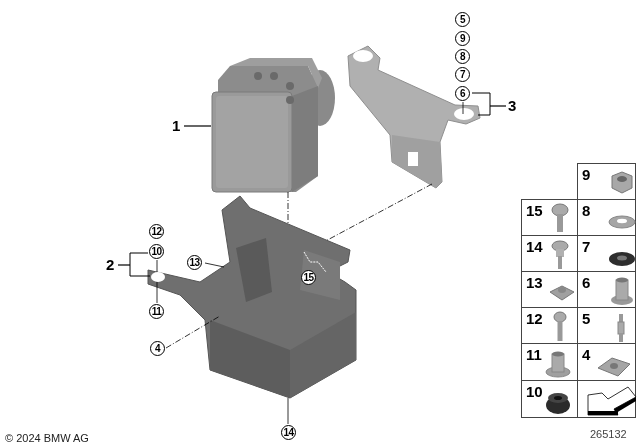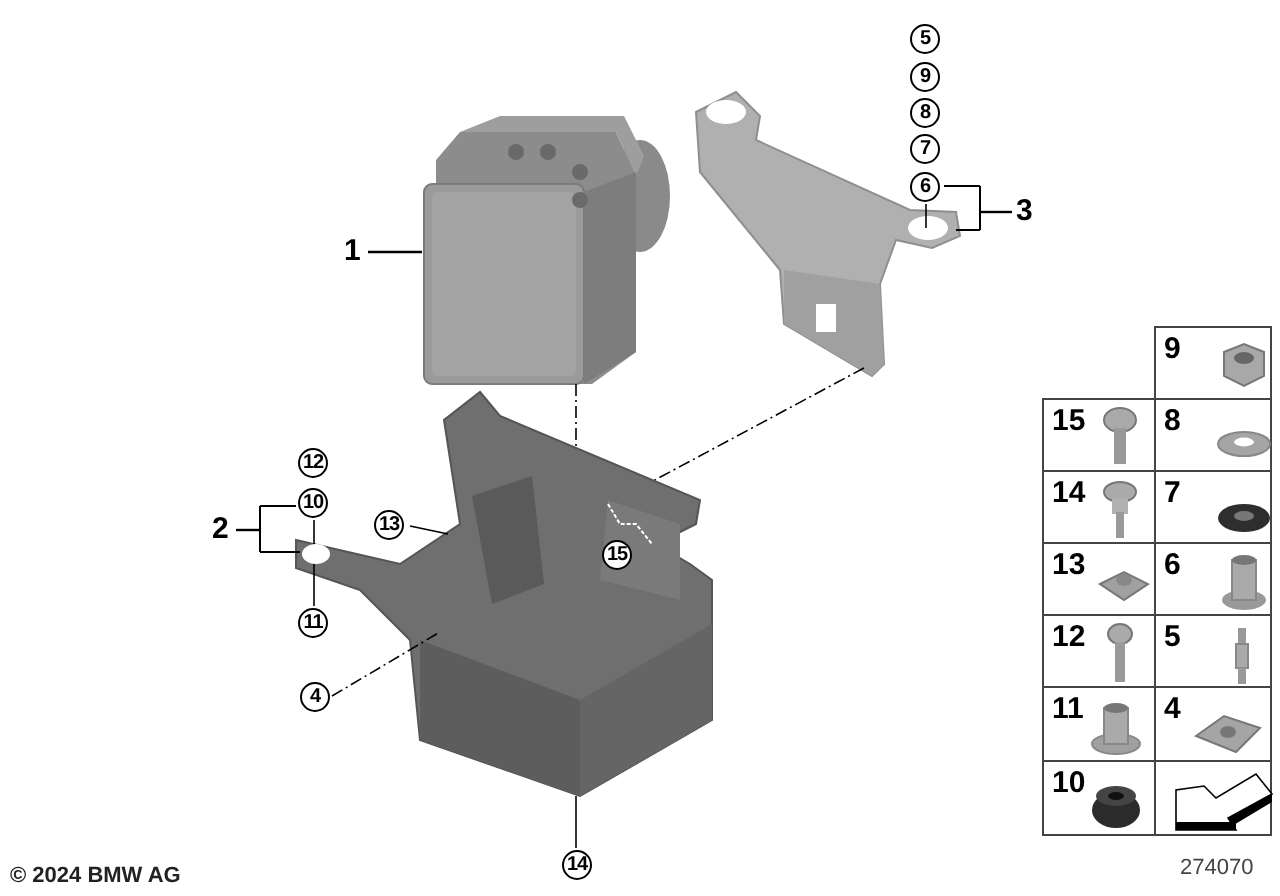--- a/index.html
+++ b/index.html
@@ -179,14 +179,14 @@
     </svg>
 </div>
 <div class="cell" style="left:577px;top:380px;width:59px;height:38px;">
   <svg width="59" height="38">
     <polygon points="10,14 10,34 40,34 36,28 58,16 50,6 30,18 24,12" fill="#fff" stroke="#000" stroke-width="0.8"></polygon>
     <polygon points="10,30 40,30 40,34 10,34" fill="#000"></polygon>
     <polygon points="36,28 58,16 58,20 38,32" fill="#000"></polygon>
   </svg>
 </div>
 
-<div class="footer" style="left:5px;top:432px;font-weight:bold;font-size:11px;">© 2024 BMW AG</div>
-<div class="footer" style="left:590px;top:428px;font-size:11px;color:#444;">274070</div>
+<div class="footer" style="left:5px;top:432px;font-weight:normal;font-size:11px;">© 2024 BMW AG</div>
+<div class="footer" style="left:590px;top:428px;font-size:11px;color:#444;">265132</div>
 
 </body></html>

